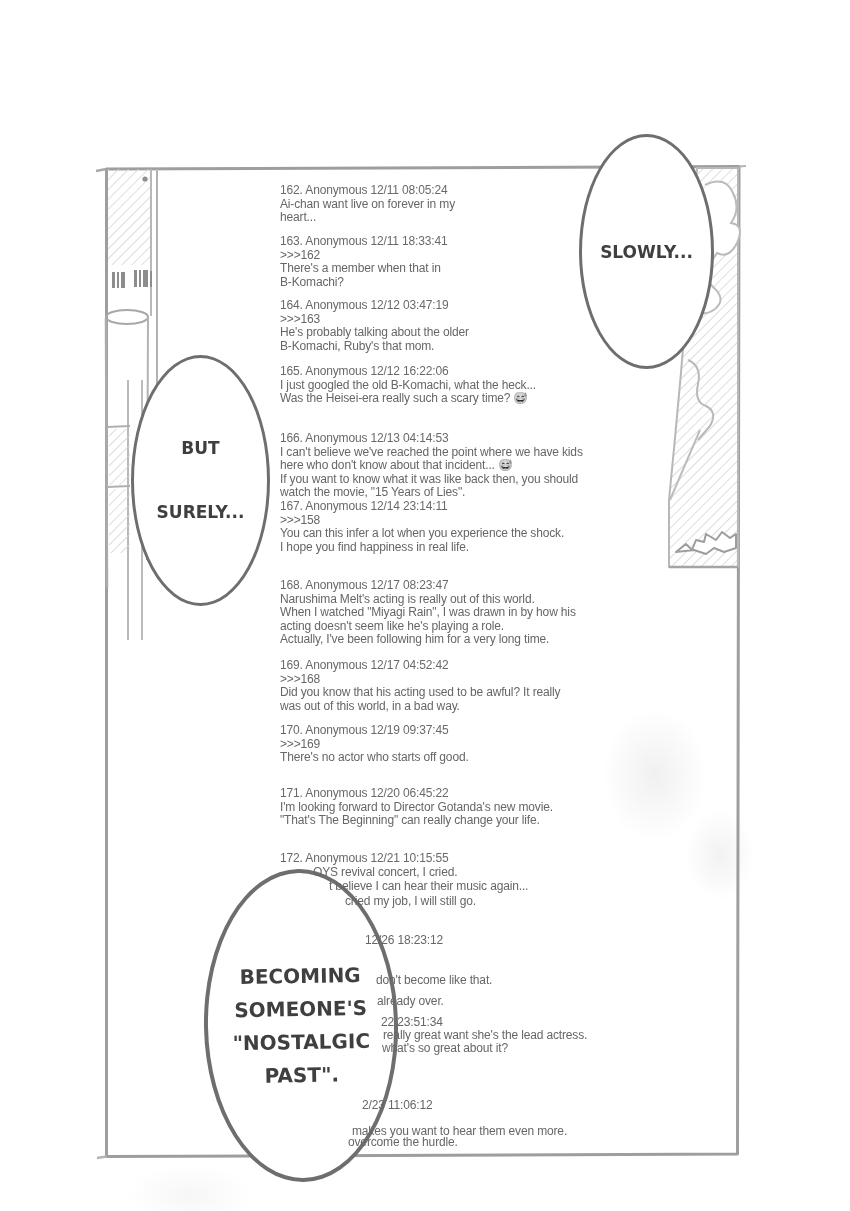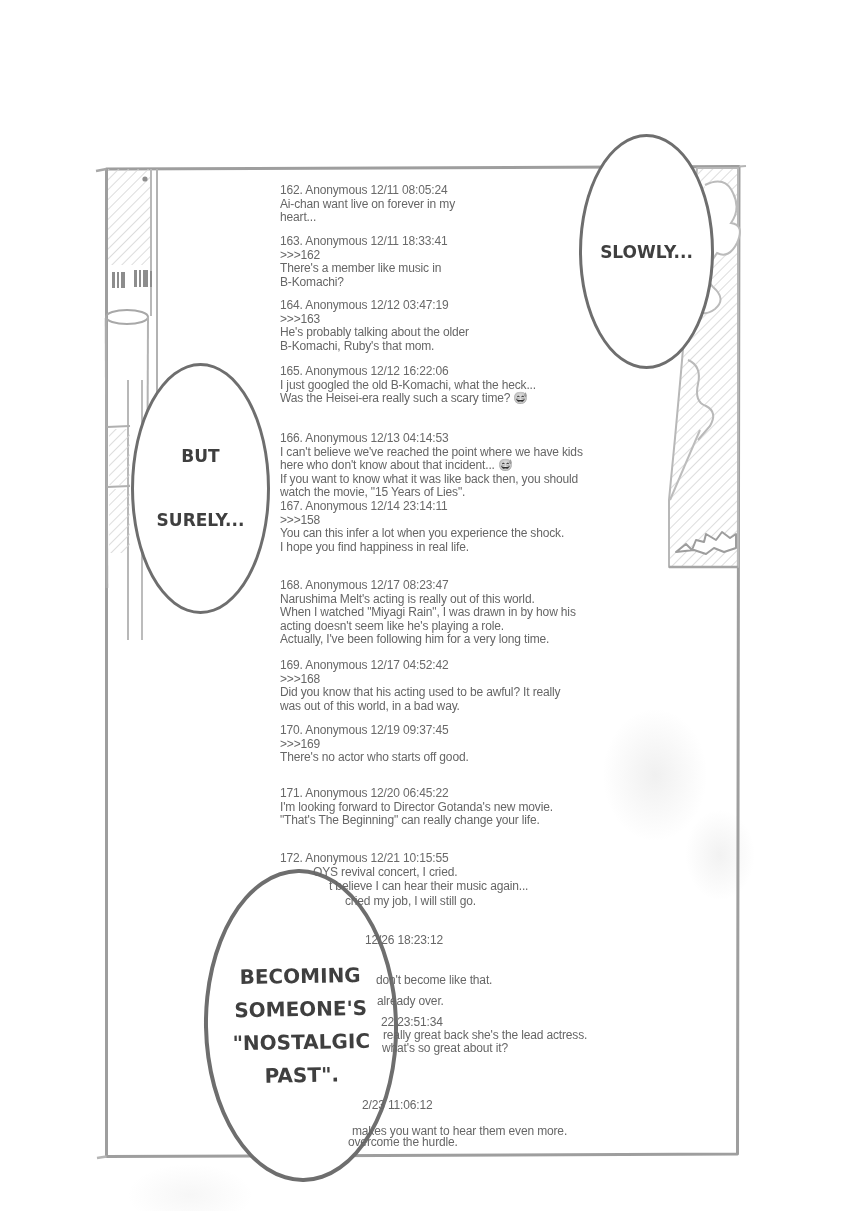--- a/index.html
+++ b/index.html
@@ -21,21 +21,21 @@
   .post{position:absolute;left:280px;font-size:12px;line-height:13.5px;letter-spacing:-0.15px;color:#666;white-space:nowrap;}
   .post .ph{color:#696969;}
   .frag{position:absolute;font-size:12px;line-height:13.5px;letter-spacing:-0.15px;color:#666;white-space:nowrap;z-index:4;filter:grayscale(1);}
   
   .bubble{
     position:absolute;background:#fff;border:3.5px solid #6e6e6e;border-radius:50%;
     display:flex;flex-direction:column;align-items:center;justify-content:center;
     z-index:3;font-family:"DejaVu Sans",sans-serif;font-weight:bold;color:#3f3f3f;text-align:center;
   }
   #b-slowly{left:579px;top:134px;width:129px;height:229px;font-size:17px;}
-  #b-surely{left:131px;top:363px;width:133px;height:245px;font-size:17px;line-height:25px;gap:39px;}
+  #b-surely{left:131px;top:355px;width:133px;height:245px;font-size:17px;line-height:25px;gap:39px;}
   #b-nostalgic{left:204px;top:869px;width:186px;height:305px;font-size:20px;line-height:33px;border-width:4px;transform:rotate(-1deg);}
 </style>
 </head>
 <body>
 
 <div class="page">
 
   <svg class="decor" width="850" height="1211" viewBox="0 0 850 1211">
     <defs>
       <pattern id="hatch" patternUnits="userSpaceOnUse" width="7" height="7" patternTransform="rotate(45)">
@@ -93,21 +93,21 @@
 
     <div class="post" style="top:184px">
       <div class="ph">162. Anonymous 12/11 08:05:24</div>
       <div>Ai-chan want live on forever in my</div>
       <div>heart...</div>
     </div>
 
     <div class="post" style="top:235px">
       <div class="ph">163. Anonymous 12/11 18:33:41</div>
       <div>&gt;&gt;&gt;162</div>
-      <div>There's a member like music in</div>
+      <div>There's a member when that in</div>
       <div>B-Komachi?</div>
     </div>
 
     <div class="post" style="top:299px">
       <div class="ph">164. Anonymous 12/12 03:47:19</div>
       <div>&gt;&gt;&gt;163</div>
       <div>He's probably talking about the older</div>
       <div>B-Komachi, Ruby's that mom.</div>
     </div>
 
@@ -182,20 +182,20 @@
 
   <div class="frag" style="left:313px;top:866px">OYS revival concert, I cried.</div>
   <div class="frag" style="left:329px;top:880px">t believe I can hear their music again...</div>
   <div class="frag" style="left:345px;top:895px">cried my job, I will still go.</div>
 
   <div class="frag" style="left:365px;top:934px">12/26 18:23:12</div>
   <div class="frag" style="left:377px;top:995px">already over.</div>
   <div class="frag" style="left:376px;top:974px">don't become like that.</div>
 
   <div class="frag" style="left:381px;top:1016px">22 23:51:34</div>
-  <div class="frag" style="left:383px;top:1029px">really great back she's the lead actress.</div>
+  <div class="frag" style="left:383px;top:1029px">really great want she's the lead actress.</div>
   <div class="frag" style="left:382px;top:1042px">what's so great about it?</div>
 
   <div class="frag" style="left:362px;top:1099px">2/23 11:06:12</div>
   <div class="frag" style="left:352px;top:1125px">makes you want to hear them even more.</div>
   <div class="frag" style="left:348px;top:1136px">overcome the hurdle.</div>
 
 </div>
 
 </body></html>

